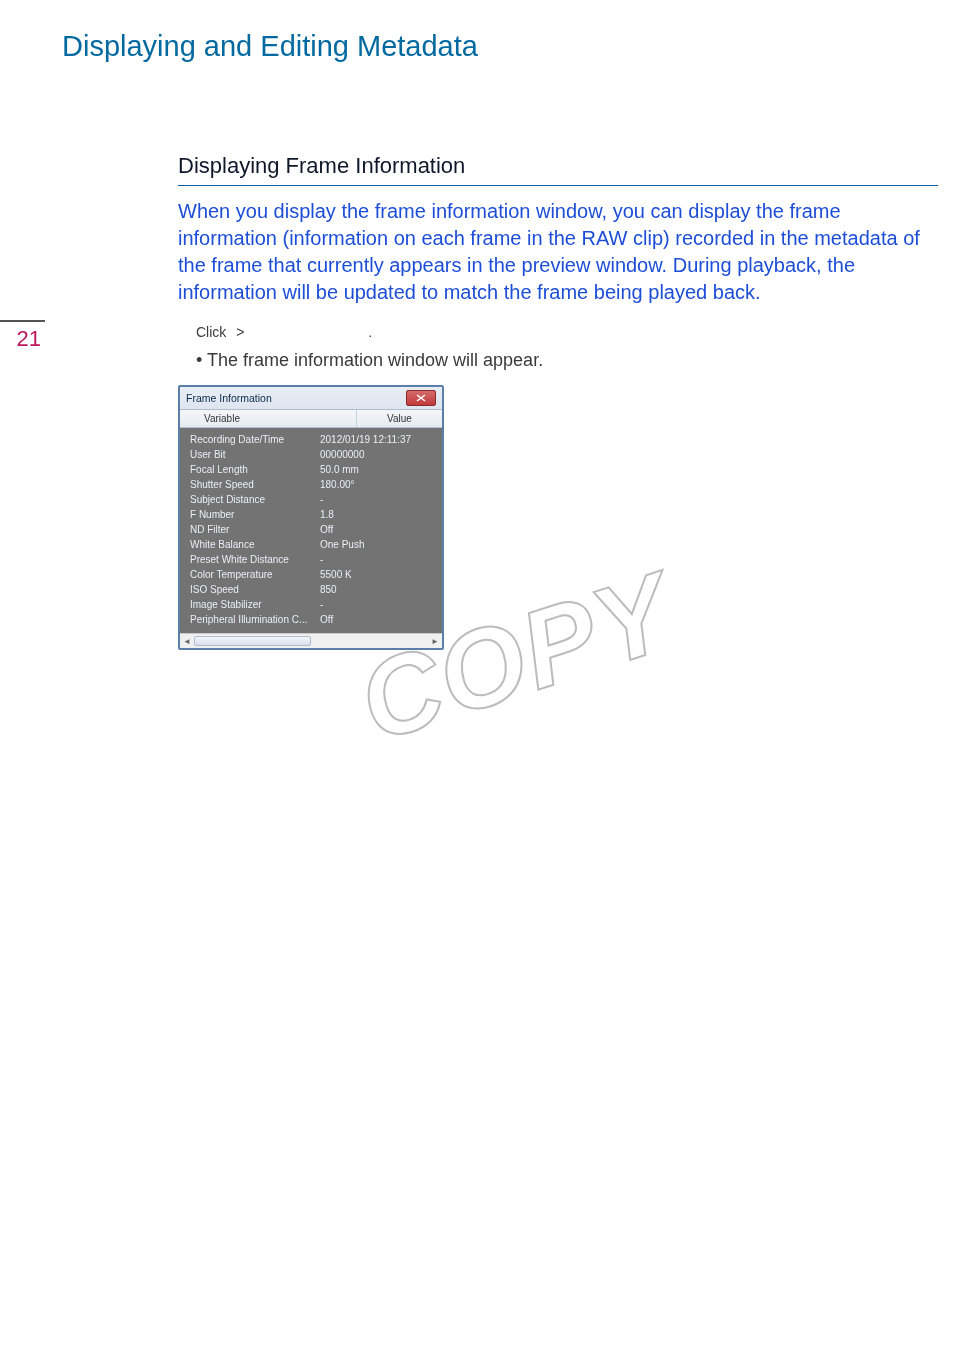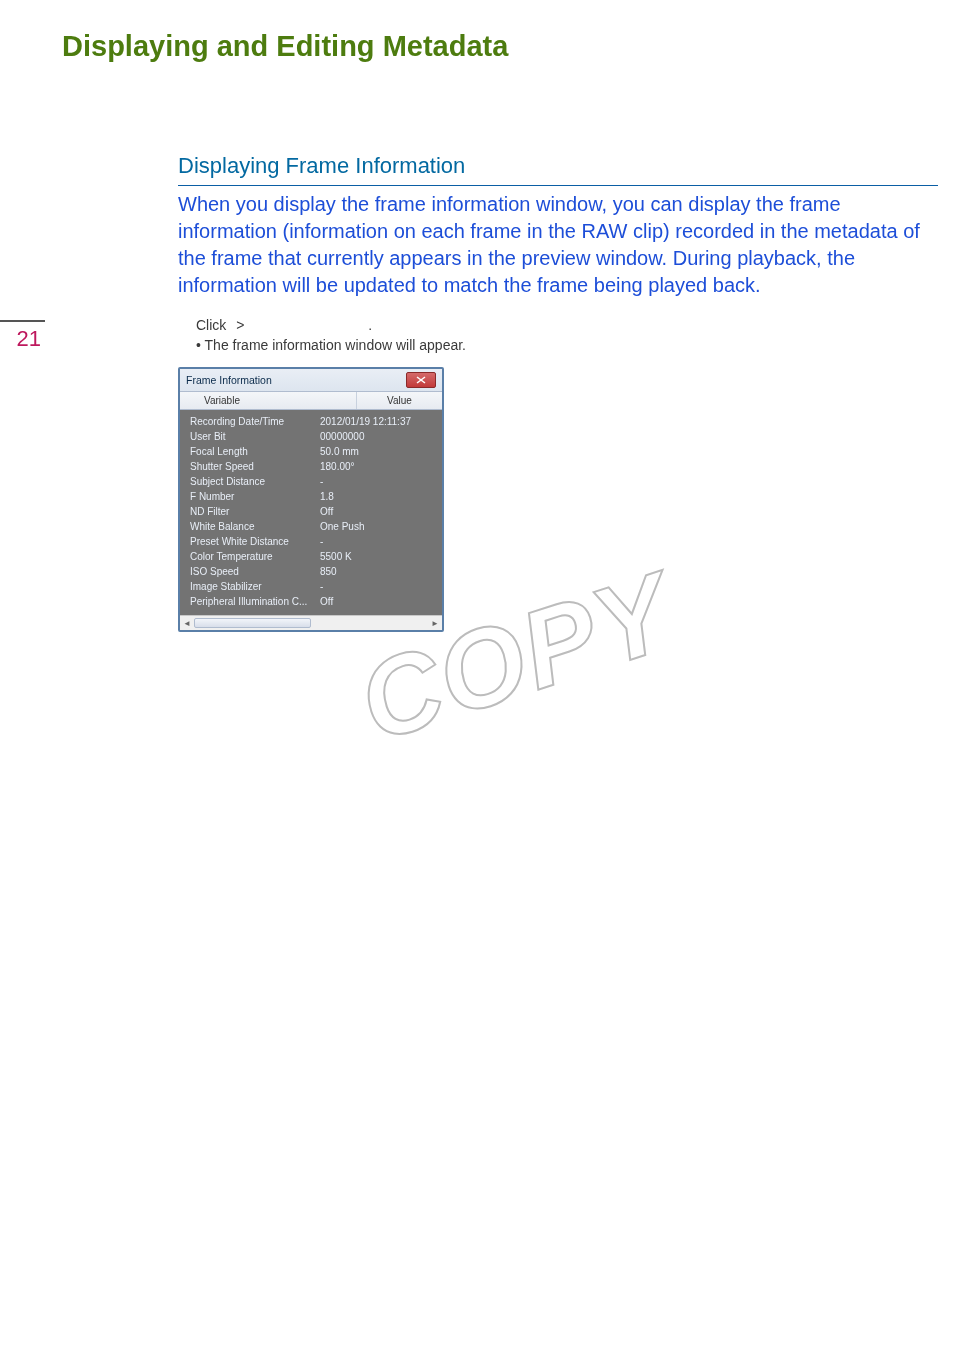--- a/index.html
+++ b/index.html
@@ -12,66 +12,66 @@
   }
   .page {
     position: relative;
     width: 954px;
     height: 1350px;
     box-sizing: border-box;
     padding: 30px 40px 40px 60px;
   }
   .main-title {
     font-size: 29px;
-    color: #4d7c0f;
-    font-weight: bold;
+    color: #0369a1;
+    font-weight: normal;
     margin: 0 0 90px 2px;
   }
   .side-page {
     position: absolute;
     left: 0;
     top: 320px;
     width: 45px;
     border-top: 2px solid #555;
     text-align: right;
     font-size: 22px;
     color: #be185d;
     padding-top: 4px;
     padding-right: 4px;
     box-sizing: border-box;
   }
   .content {
     margin-left: 118px;
     width: 760px;
   }
   .section-heading {
-    color: #0369a1;
+    color: #0f172a;
     font-size: 22px;
     font-weight: normal;
     padding-bottom: 6px;
     border-bottom: 1px solid #0b5fa5;
-    margin: 0 0 5px 0;
+    margin: 0 0 12px 0;
   }
   .body-text {
     font-size: 20px;
     line-height: 1.35;
     color: #1d4ed8;
     margin-bottom: 18px;
   }
   .instruction {
     margin-left: 18px;
     font-size: 14px;
   }
   .instruction .gt {
     padding: 0 6px;
   }
   .bullet-line {
     margin-left: 18px;
-    font-size: 14px;
-    margin-top: 4px;
+    font-size: 18px;
+    margin-top: 10px;
   }
   
   .fi-window {
     margin-top: 14px;
     width: 262px;
     border: 2px solid #5a7fa8;
     border-top-width: 2px;
     border-radius: 2px;
     background: #3b5f8f;
     font-size: 10px;

